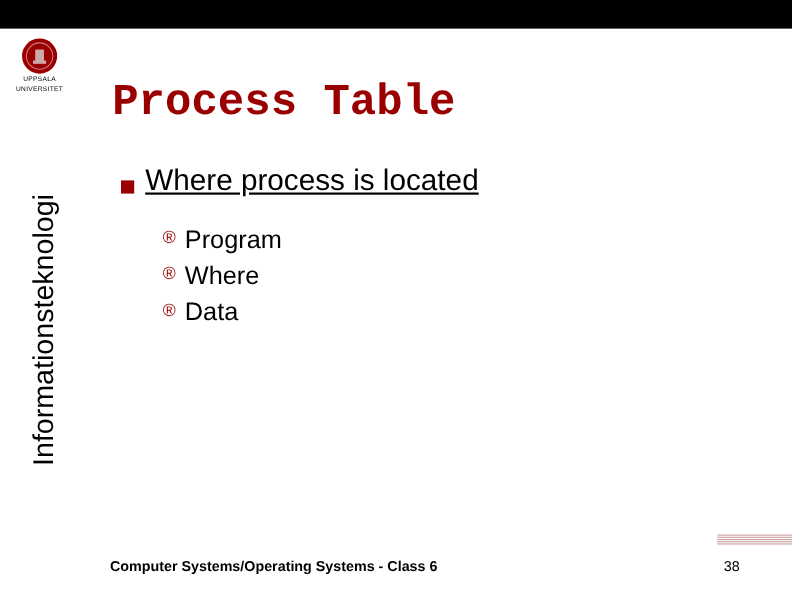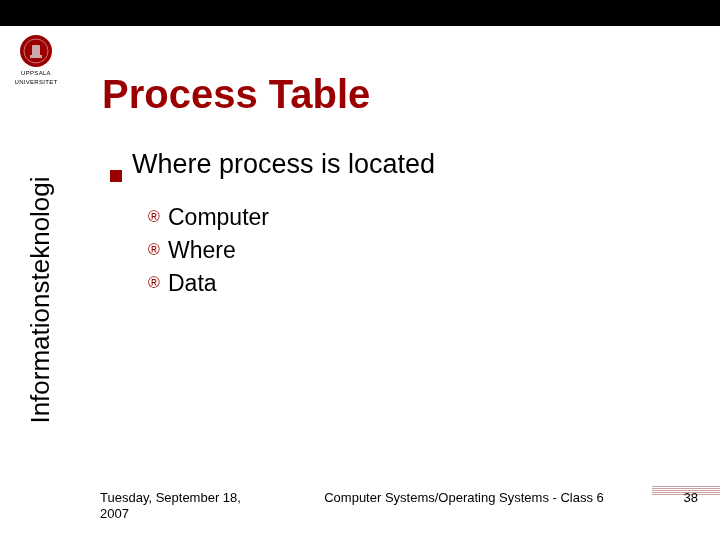--- a/index.html
+++ b/index.html
@@ -30,20 +30,21 @@
     margin-top: 2px;
     line-height: 1.1;
   }
   .title {
     position: absolute;
     top: 72px;
     left: 102px;
     font-size: 40px;
     font-weight: bold;
     color: #9a0000;
+    font-family: Liberation Mono, monospace;
   }
   .sidebar-label {
     position: absolute;
     left: 40px;
     top: 300px;
     transform: translateY(-50%) rotate(-90deg);
     transform-origin: left center;
     font-size: 26px;
     color: #000;
     white-space: nowrap;
@@ -53,22 +54,23 @@
     display: inline-block;
   }
   .content {
     position: absolute;
     top: 148px;
     left: 110px;
     right: 30px;
   }
   .bullet-row {
     display: flex;
-    align-items: flex-end;
+    align-items: center;
     margin-bottom: 4px;
+    text-decoration: underline;
   }
   .bullet-sq {
     width: 12px; height: 12px;
     background: #9a0000;
     flex: 0 0 12px;
     margin-top: 10px;
     margin-right: 10px;
   }
   .bullet-text {
     font-size: 27px;
@@ -104,25 +106,25 @@
     align-items: flex-start;
     font-size: 13px;
     color: #000;
   }
   .footer-date {
     width: 170px;
     line-height: 1.25;
   }
   .footer-center {
     flex: 1;
-    text-align: center;
+    text-align: left;
+    font-weight: bold;
   }
   .footer-page {
     width: 40px;
-    text-align: right;
   }
   .decor {
     position: absolute;
     right: 0;
     bottom: 44px;
     width: 68px;
     height: 10px;
     display: flex;
     flex-direction: column;
     gap: 1px;
@@ -156,21 +158,21 @@
 
 <div class="content">
   <div class="bullet-row">
     <div class="bullet-sq"></div>
     <div class="bullet-text">Where process is located</div>
   </div>
 
   <div class="sublist">
     <div class="sub-row">
       <div class="sub-marker">®</div>
-      <div class="sub-text">Computer</div>
+      <div class="sub-text">Program</div>
     </div>
     <div class="sub-row">
       <div class="sub-marker">®</div>
       <div class="sub-text">Where</div>
     </div>
     <div class="sub-row">
       <div class="sub-marker">®</div>
       <div class="sub-text">Data</div>
     </div>
   </div>
@@ -178,16 +180,15 @@
 
 <div class="decor">
   <div></div>
     <div></div>
     <div></div>
     <div></div>
     <div></div>
 </div>
 
 <div class="footer">
-  <div class="footer-date">Tuesday, September 18, 2007</div>
   <div class="footer-center">Computer Systems/Operating Systems - Class 6</div>
   <div class="footer-page">38</div>
 </div>
 
 </body></html>

